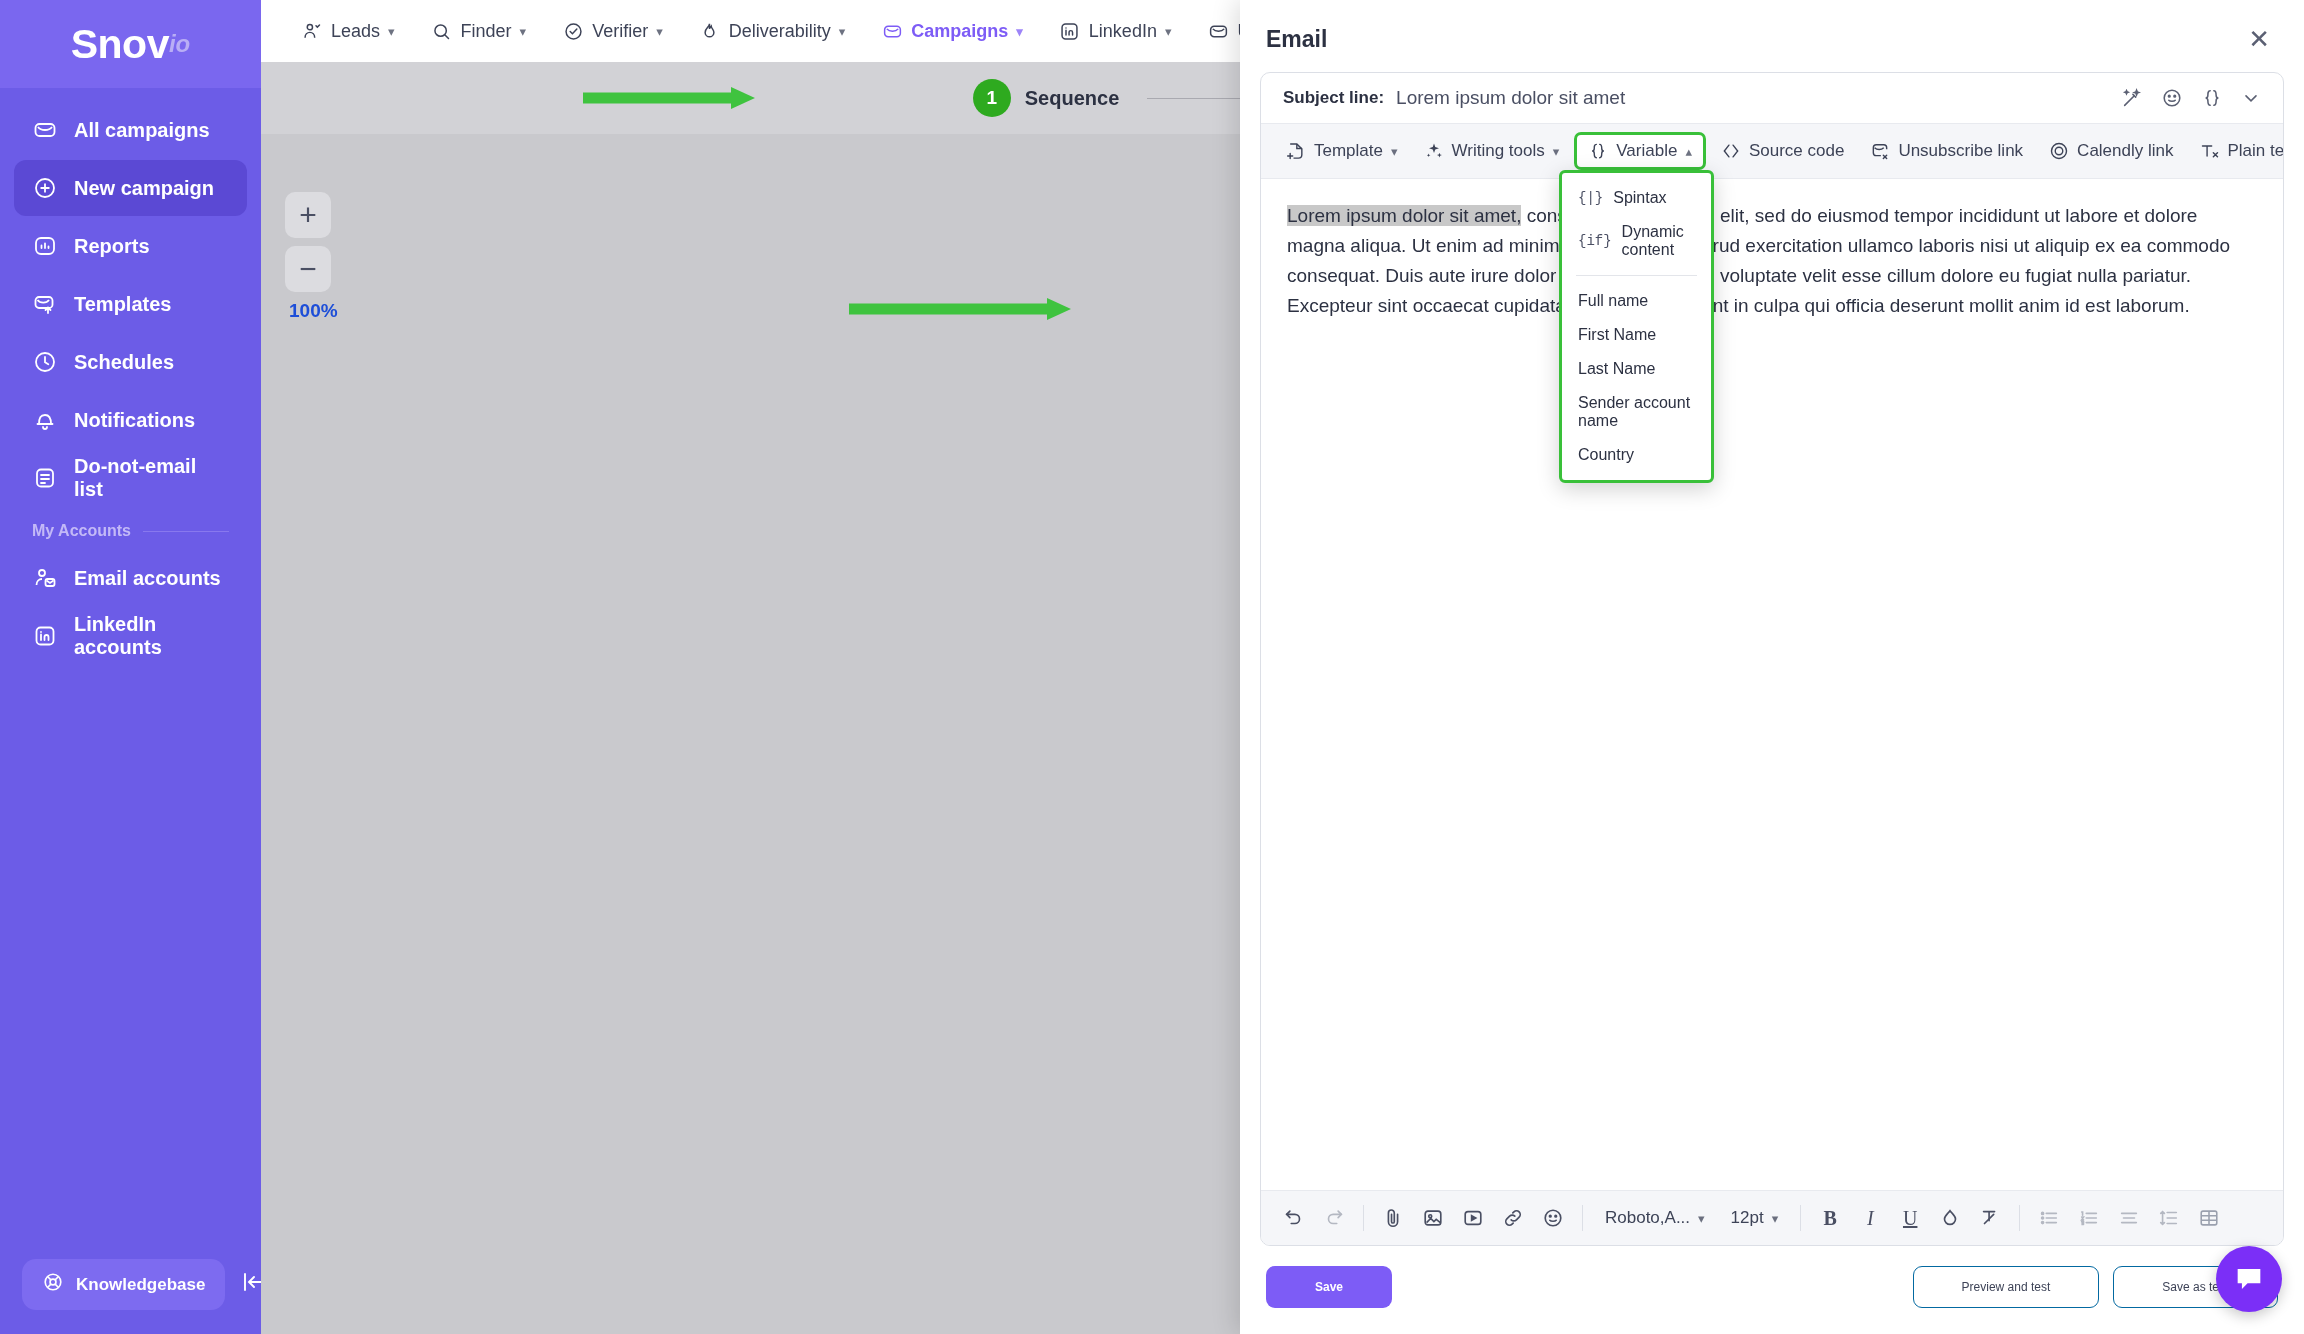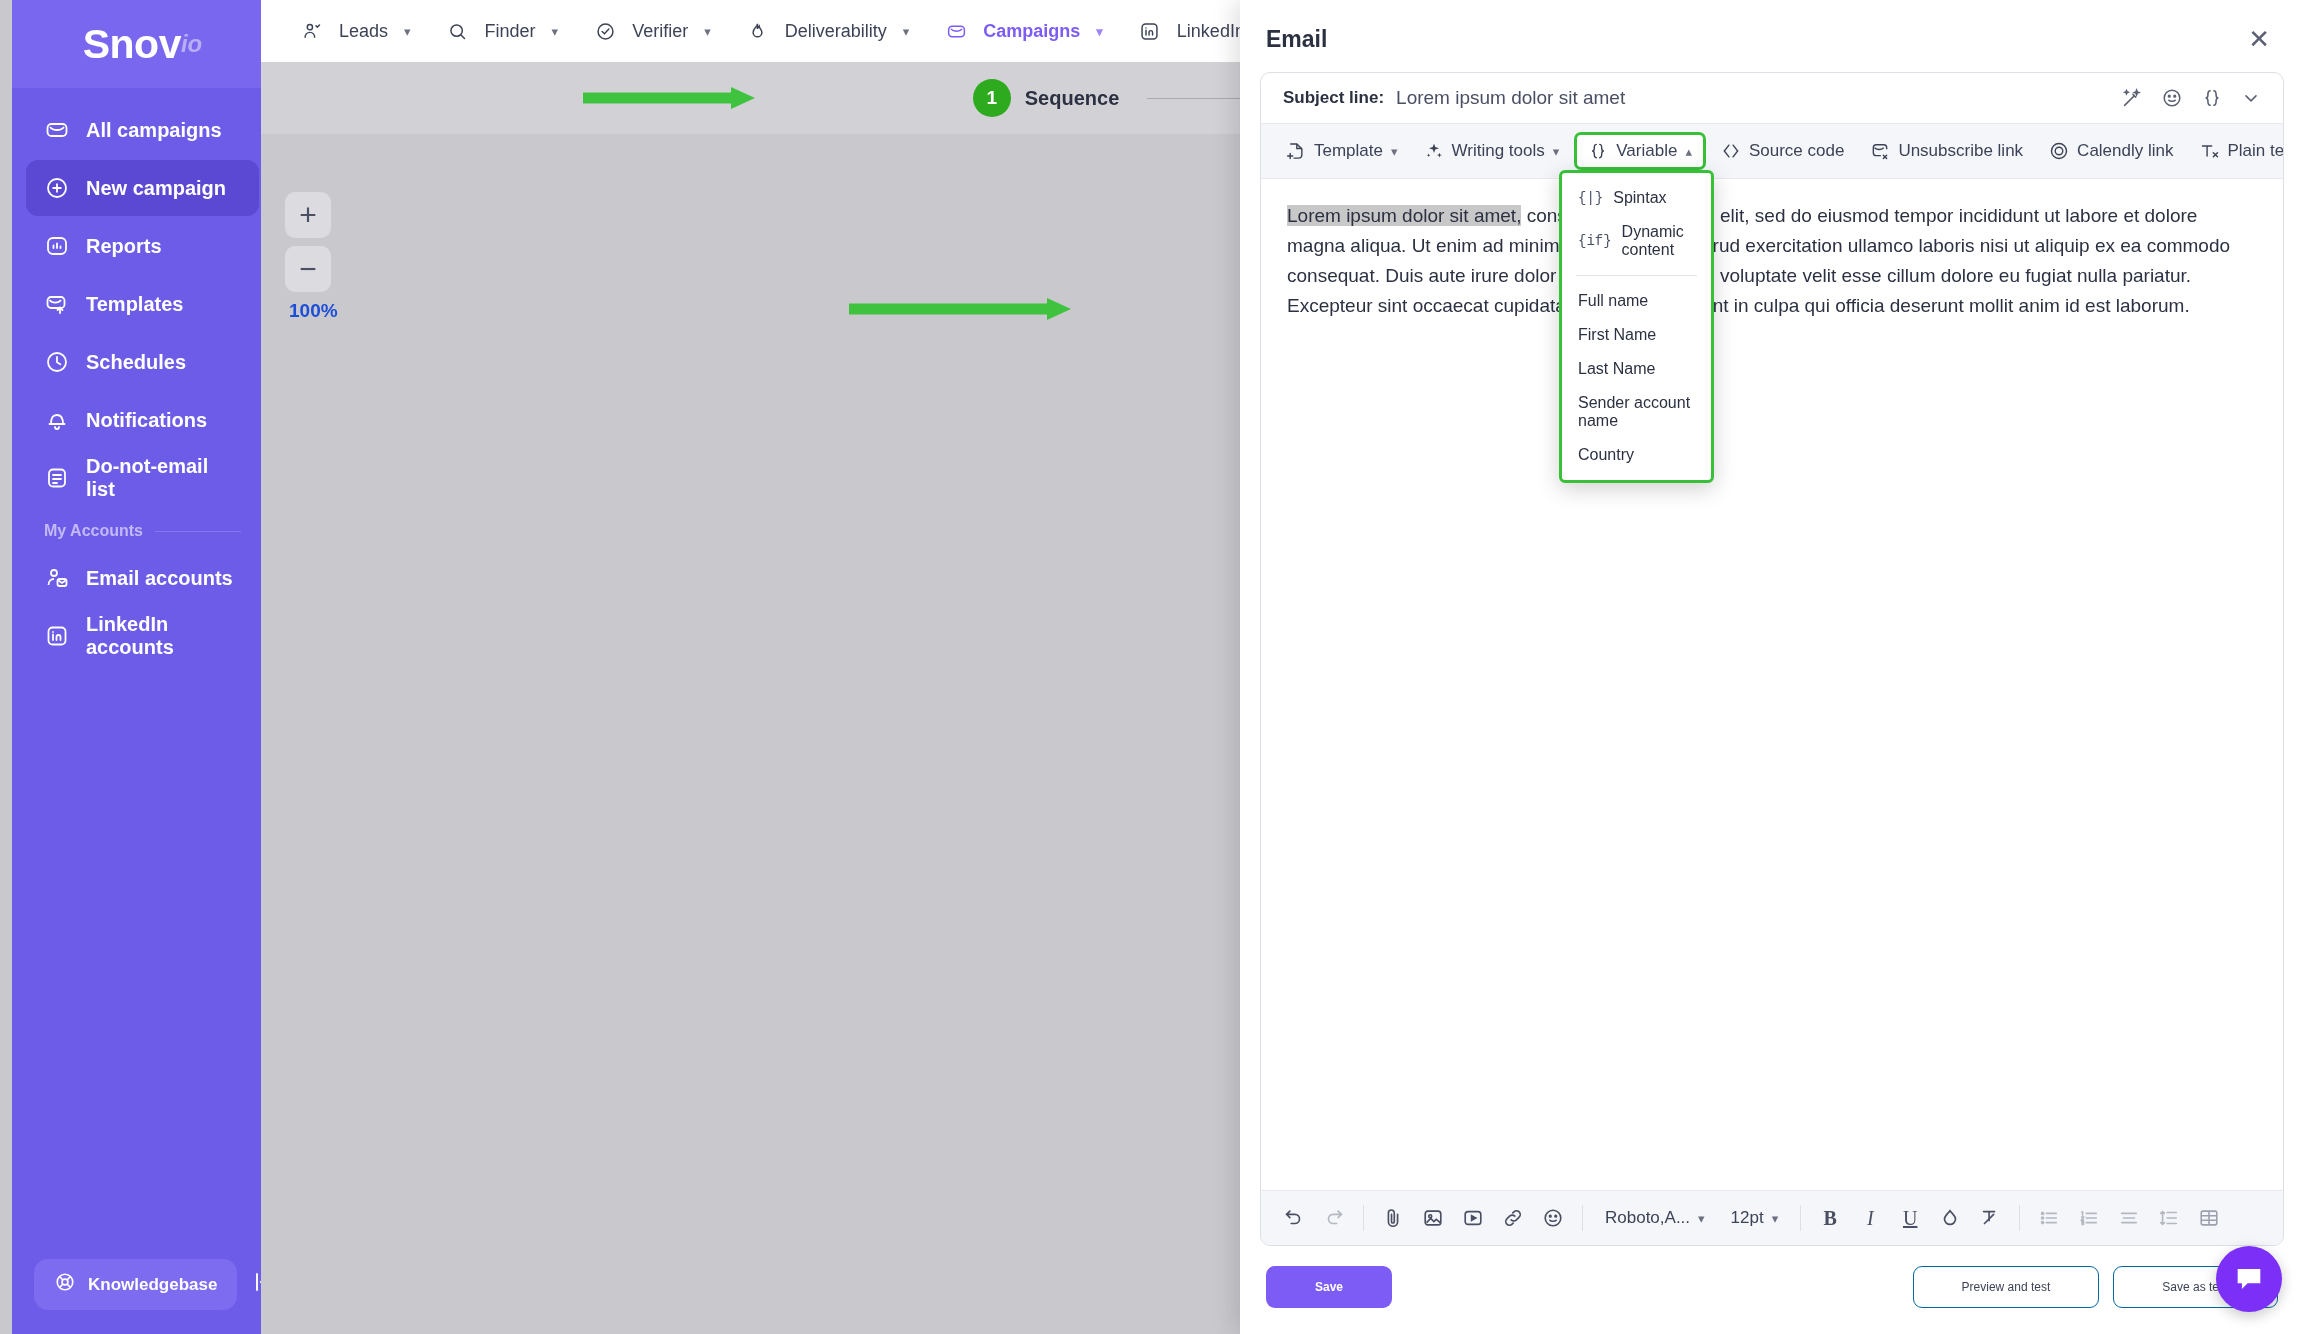--- a/index.html
+++ b/index.html
@@ -6,21 +6,21 @@
   html, body {
     width: 2304px; height: 1334px;
     font-family: "Liberation Sans", sans-serif;
     overflow: hidden;
     background: #c9c9cd;
   }
   .app { position: relative; width: 2304px; height: 1334px; }
 
   
   .sidebar {
-    position: absolute; left: 12px; top: 0;
+    position: absolute; left: 0; top: 0;
     width: 261px; height: 1334px;
     background: #6c5ce7;
     display: flex; flex-direction: column;
   }
   .logo-area {
     height: 88px; display: flex; align-items: center; justify-content: center;
     background: #7a67ef;
   }
   .logo-text { font-size: 41px; font-weight: 700; color: #ffffff; letter-spacing: -0.5px; }
   .logo-io { font-size: 24px; font-weight: 600; color: #b9aef5; font-style: italic; letter-spacing: 0; }
@@ -48,21 +48,21 @@
   }
   .collapse-btn { color: #fff; font-size: 22px; cursor: pointer; padding: 4px 6px; }
 
   
   .topnav {
     position: absolute; left: 261px; top: 0; width: 2043px; height: 62px;
     background: #ffffff; display: flex; align-items: center; gap: 8px;
     padding-left: 26px; z-index: 5;
   }
   .topnav-item {
-    display: flex; align-items: center; gap: 16px;
+    display: flex; align-items: center; gap: 8px;
     padding: 8px 14px; font-size: 18px; color: #3d4357; cursor: pointer; white-space: nowrap;
   }
   .topnav-item.active { color: #7d5cf6; font-weight: 600; }
   .topnav-item .ico { width: 22px; height: 22px; display: flex; align-items: center; justify-content: center; }
   .topnav-item .ico svg { width: 21px; height: 21px; }
   .caret { font-size: 13px; opacity: .75; }
 
   
   .canvas-wrap {
     position: absolute; left: 261px; top: 62px; width: 2043px; height: 1272px;

